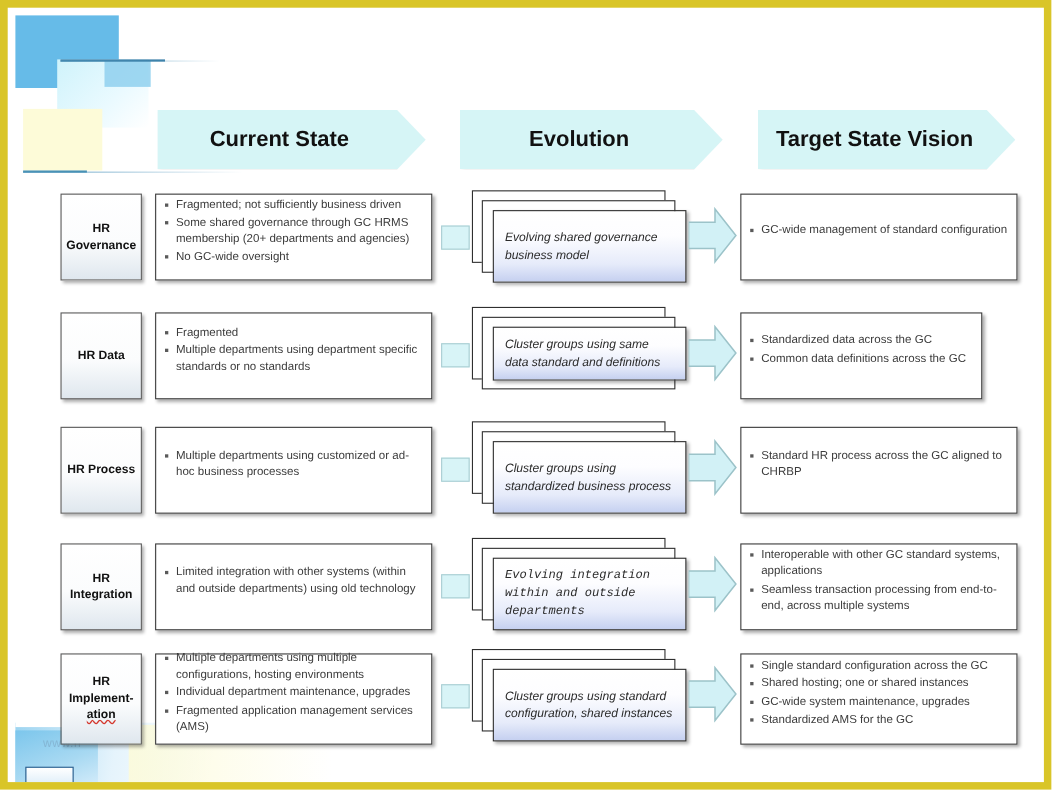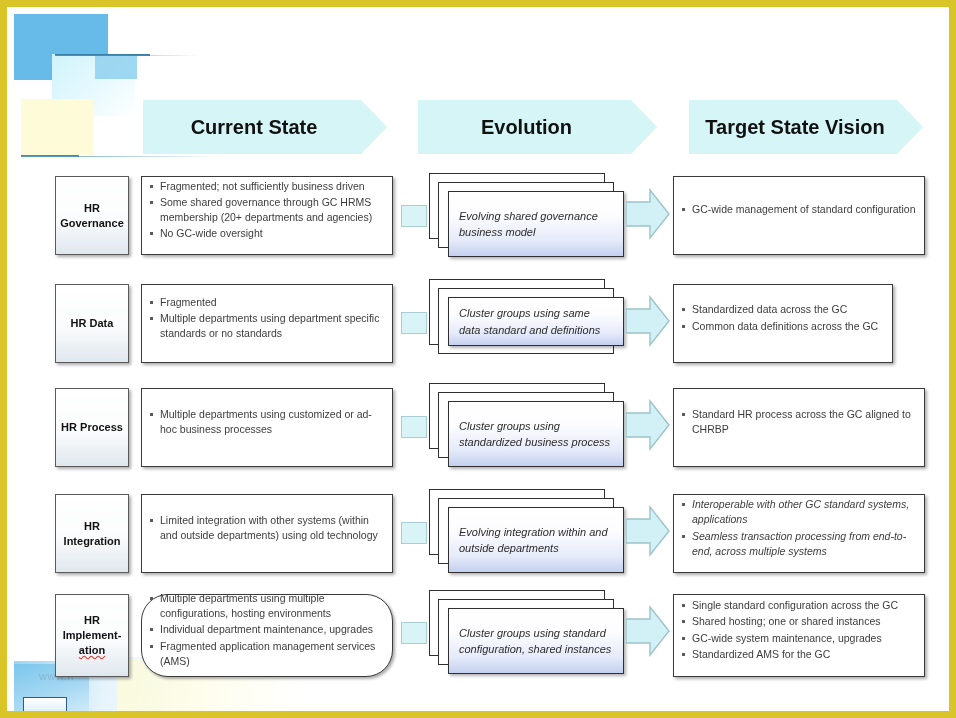--- a/index.html
+++ b/index.html
@@ -333,50 +333,50 @@
   </div>
 
   <div class="bullet-box" style="left:134px;top:487px;width:252px;height:79px;">
     <ul>
       <li>Limited integration with other systems  (within and outside departments) using old technology</li>
     </ul>
   </div>
 
   <div class="connector" style="left:394px;top:515px;width:26px;height:22px;"></div>
 
-  <div class="stack" style="left:422px;top:482px;width:176px;height:92px;">
+  <div class="stack" style="left:422px;top:482px;width:176px;height:92px;font-family:Liberation Mono, monospace;">
     <div class="card back2" style="left:0;top:0;width:176px;height:66px;"></div>
     <div class="card back1" style="left:9px;top:9px;width:176px;height:66px;"></div>
     <div class="card front" style="left:19px;top:18px;width:176px;height:66px;">
       <span class="txt">Evolving  integration within and outside departments</span>
     </div>
   </div>
 
   <div class="arrow" style="left:619px;top:498px;">
     <svg width="44" height="52" viewBox="0 0 44 52">
       <polygon points="0,14 24,14 24,2 43,26 24,50 24,38 0,38" fill="#d2f1f6" stroke="#9cc3c9" stroke-width="1.4"></polygon>
     </svg>
   </div>
 
-  <div class="bullet-box" style="left:666px;top:487px;width:252px;height:79px;font-style:italic;">
+  <div class="bullet-box" style="left:666px;top:487px;width:252px;height:79px;">
     <ul>
       <li>Interoperable  with other GC standard  systems, applications</li>
       <li>Seamless transaction processing  from end-to-end, across multiple systems</li>
     </ul>
   </div>
 
   <div class="label-box" style="left:48px;top:587px;height:83px;">
     <div>
       <div>HR</div>
       <div>Implement-</div>
       <div class="spell">ation</div>
     </div>
   </div>
 
-  <div class="bullet-box" style="left:134px;top:587px;width:252px;height:83px;border-radius:27px;">
+  <div class="bullet-box" style="left:134px;top:587px;width:252px;height:83px;">
     <ul>
       <li>Multiple  departments using multiple configurations,  hosting environments</li>
       <li>Individual department maintenance, upgrades</li>
       <li>Fragmented application  management services (AMS)</li>
     </ul>
   </div>
 
   <div class="connector" style="left:394px;top:615px;width:26px;height:22px;"></div>
 
   <div class="stack" style="left:422px;top:583px;width:196px;height:92px;">

